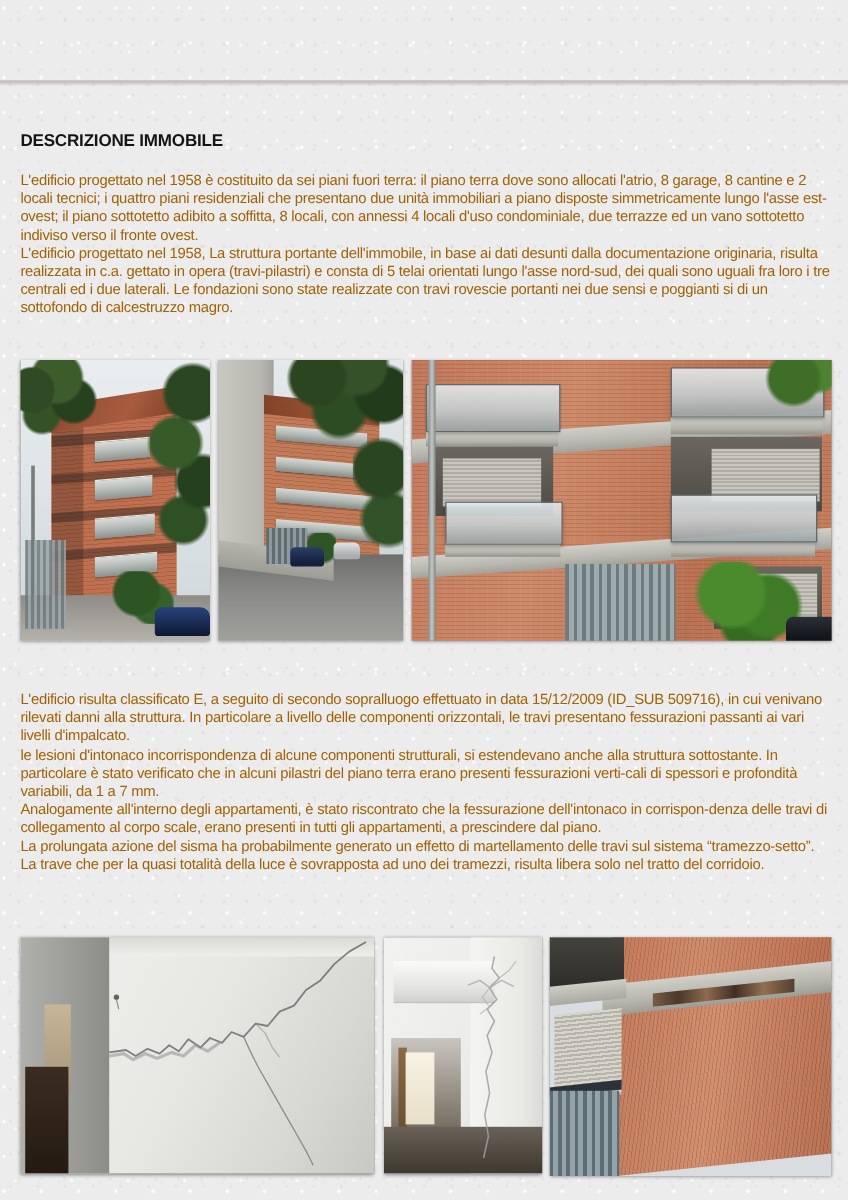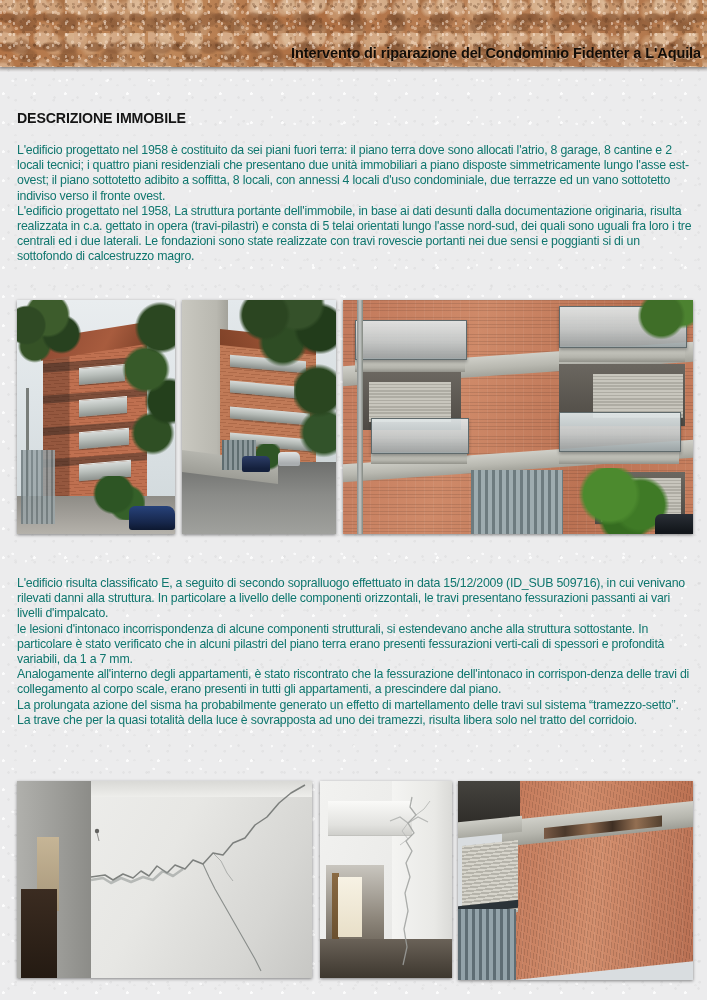--- a/index.html
+++ b/index.html
@@ -107,21 +107,21 @@
     color: #151515;
     letter-spacing: -0.15px;
     white-space: nowrap;
   }
   .body-text {
     position: absolute;
     left: 17px;
     width: 676px;
     font-size: 12.35px;
     line-height: 15.2px;
-    color: #0f766e;
+    color: #a16207;
     letter-spacing: -0.22px;
     white-space: pre-line;
     text-align: left;
   }
 
   #heading-descrizione { top: 110px; }
   #text-descrizione    { top: 143px; }
   #heading-relazione   { top: 543px; }
   #text-relazione      { top: 576px; }
 
@@ -431,24 +431,20 @@
     transform: skewY(-6deg);
   }
 </style>
 </head>
 <body>
 
 <div class="paper-bg"></div>
 
 <div class="page">
 
-  <div class="header-band">
-    <div class="header-grain"></div>
-    <div class="header-title">Intervento di riparazione del Condominio Fidenter a L'Aquila</div>
-  </div>
   <div class="header-shadow"></div>
 
   <div class="section-heading" id="heading-descrizione">DESCRIZIONE IMMOBILE</div>
 
   <div class="body-text" id="text-descrizione">L'edificio progettato nel 1958 è costituito da sei piani fuori terra: il piano terra dove sono allocati l'atrio, 8 garage, 8 cantine e 2 locali tecnici; i quattro piani residenziali che presentano due unità immobiliari a piano disposte simmetricamente lungo l'asse est-ovest; il piano sottotetto adibito a soffitta, 8 locali, con annessi 4 locali d'uso condominiale, due terrazze ed un vano sottotetto indiviso verso il fronte ovest.
 L'edificio progettato nel 1958, La struttura portante dell'immobile, in base ai dati desunti dalla documentazione originaria, risulta realizzata in c.a. gettato in opera (travi-pilastri) e consta di 5 telai orientati lungo l'asse nord-sud, dei quali sono uguali fra loro i tre centrali ed i due laterali. Le fondazioni sono state realizzate con travi rovescie portanti nei due sensi e poggianti si di un sottofondo di calcestruzzo magro.</div>
 
   <div class="photo" id="photo-1">
     <div class="layer p1-sky"></div>
     <div class="layer p1-building"></div>

